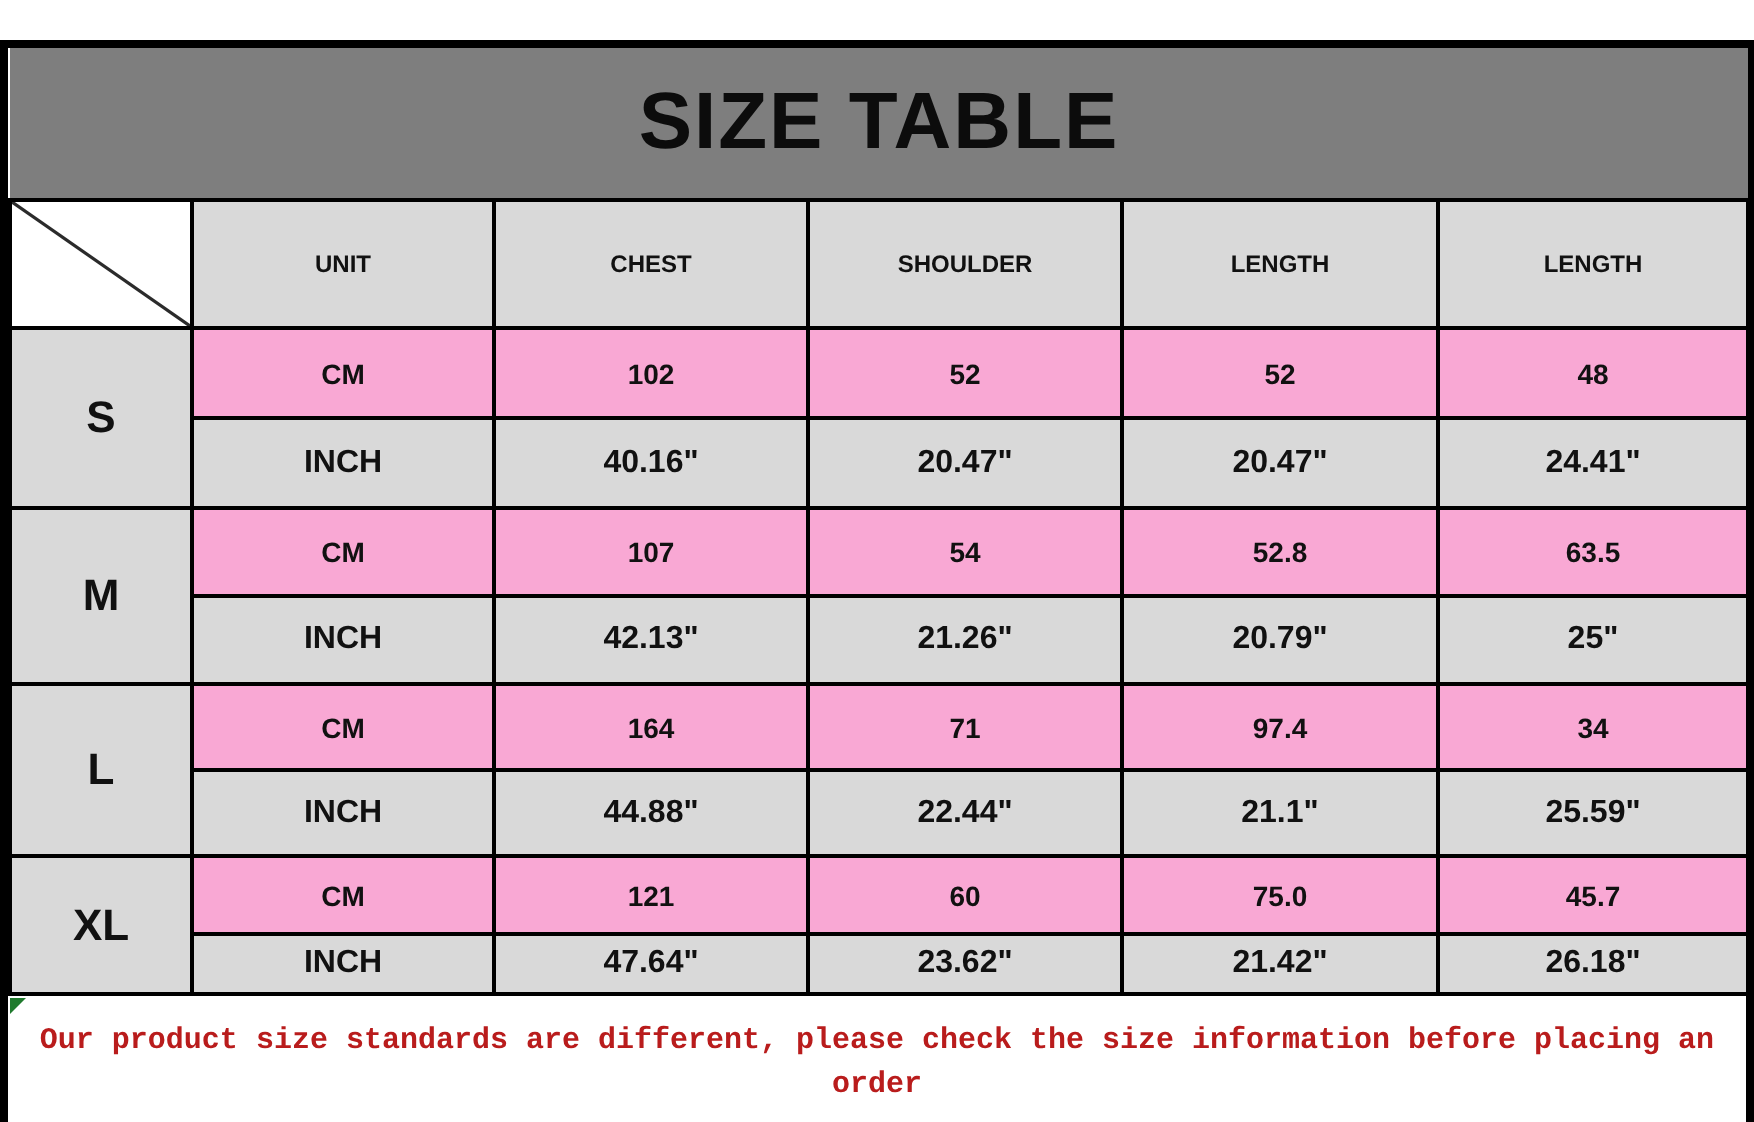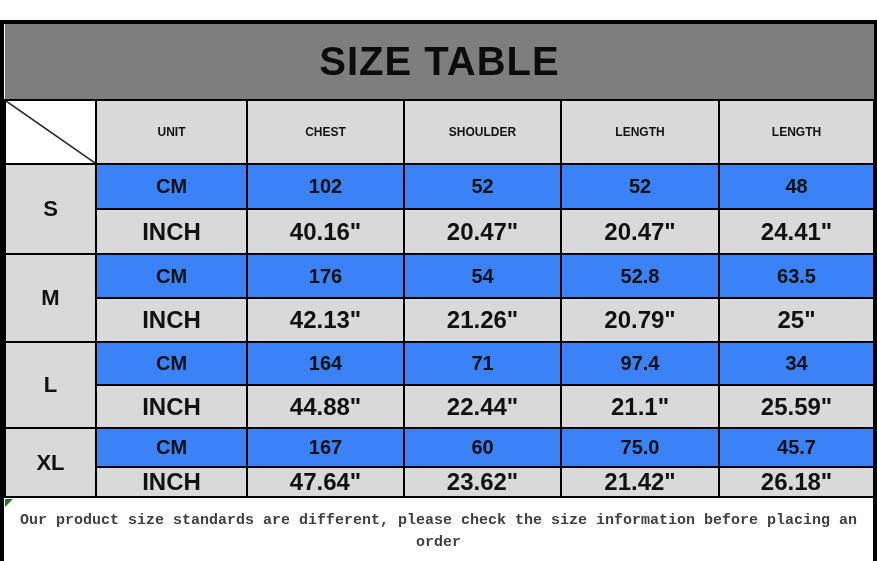--- a/index.html
+++ b/index.html
@@ -55,22 +55,22 @@
     background: #ffffff;
     position: relative;
     padding: 0;
   }
   .diag-svg { position: absolute; left: 0; top: 0; width: 100%; height: 100%; display: block; }
   th.size-label {
     background: #d9d9d9;
     font-size: 22px;
     font-weight: bold;
   }
-  tr.row-cm td { background: #3b82f6; font-size: 20px; font-weight: bold; }
-  tr.row-inch td { background: #d9d9d9; font-size: 24px; font-weight: bold; }
+  tr.row-cm td { background: #f9a8d4; font-size: 14px; font-weight: bold; }
+  tr.row-inch td { background: #d9d9d9; font-size: 16px; font-weight: bold; }
   tr.h45 td, tr.h45 th { height: 45px; }
   tr.h44 td { height: 44px; }
   tr.h43 td { height: 43px; }
   tr.h39 td, tr.h39 th { height: 39px; }
   tr.h30 td { height: 30px; }
   .footer-box {
     flex: 1;
     position: relative;
     display: flex;
     align-items: center;
@@ -78,21 +78,21 @@
     background: #ffffff;
     padding: 2px 6px;
   }
   .footer-note {
     font-family: "Liberation Mono", monospace;
     font-weight: bold;
     font-size: 15px;
     line-height: 1.45;
     text-align: center;
     max-width: 852px;
-    color: #404040;
+    color: #b91c1c;
   }
   .corner-marker {
     position: absolute;
     top: 1px; left: 1px;
     width: 0; height: 0;
     border-top: 8px solid #1f7a2d;
     border-right: 8px solid transparent;
   }
   .bottom-strip {
     position: absolute;
@@ -155,21 +155,21 @@
         <td>INCH</td>
         <td>40.16"</td>
         <td>20.47"</td>
         <td>20.47"</td>
         <td>24.41"</td>
       </tr>
 
       <tr class="row-cm h44">
         <th class="size-label" rowspan="2">M</th>
         <td>CM</td>
-        <td>176</td>
+        <td>107</td>
         <td>54</td>
         <td>52.8</td>
         <td>63.5</td>
       </tr>
       <tr class="row-inch h44">
         <td>INCH</td>
         <td>42.13"</td>
         <td>21.26"</td>
         <td>20.79"</td>
         <td>25"</td>
@@ -187,21 +187,21 @@
         <td>INCH</td>
         <td>44.88"</td>
         <td>22.44"</td>
         <td>21.1"</td>
         <td>25.59"</td>
       </tr>
 
       <tr class="row-cm h39">
         <th class="size-label" rowspan="2">XL</th>
         <td>CM</td>
-        <td>167</td>
+        <td>121</td>
         <td>60</td>
         <td>75.0</td>
         <td>45.7</td>
       </tr>
       <tr class="row-inch h30">
         <td>INCH</td>
         <td>47.64"</td>
         <td>23.62"</td>
         <td>21.42"</td>
         <td>26.18"</td>

